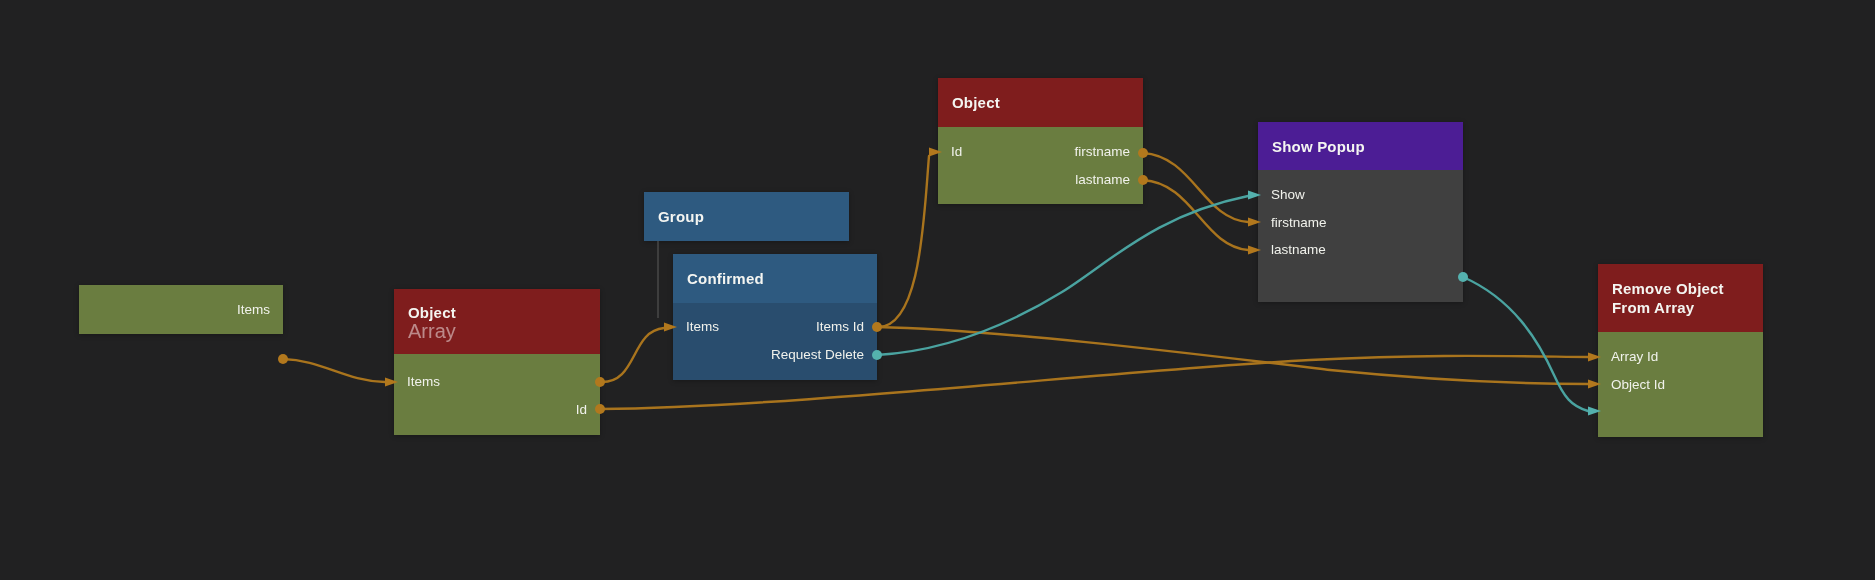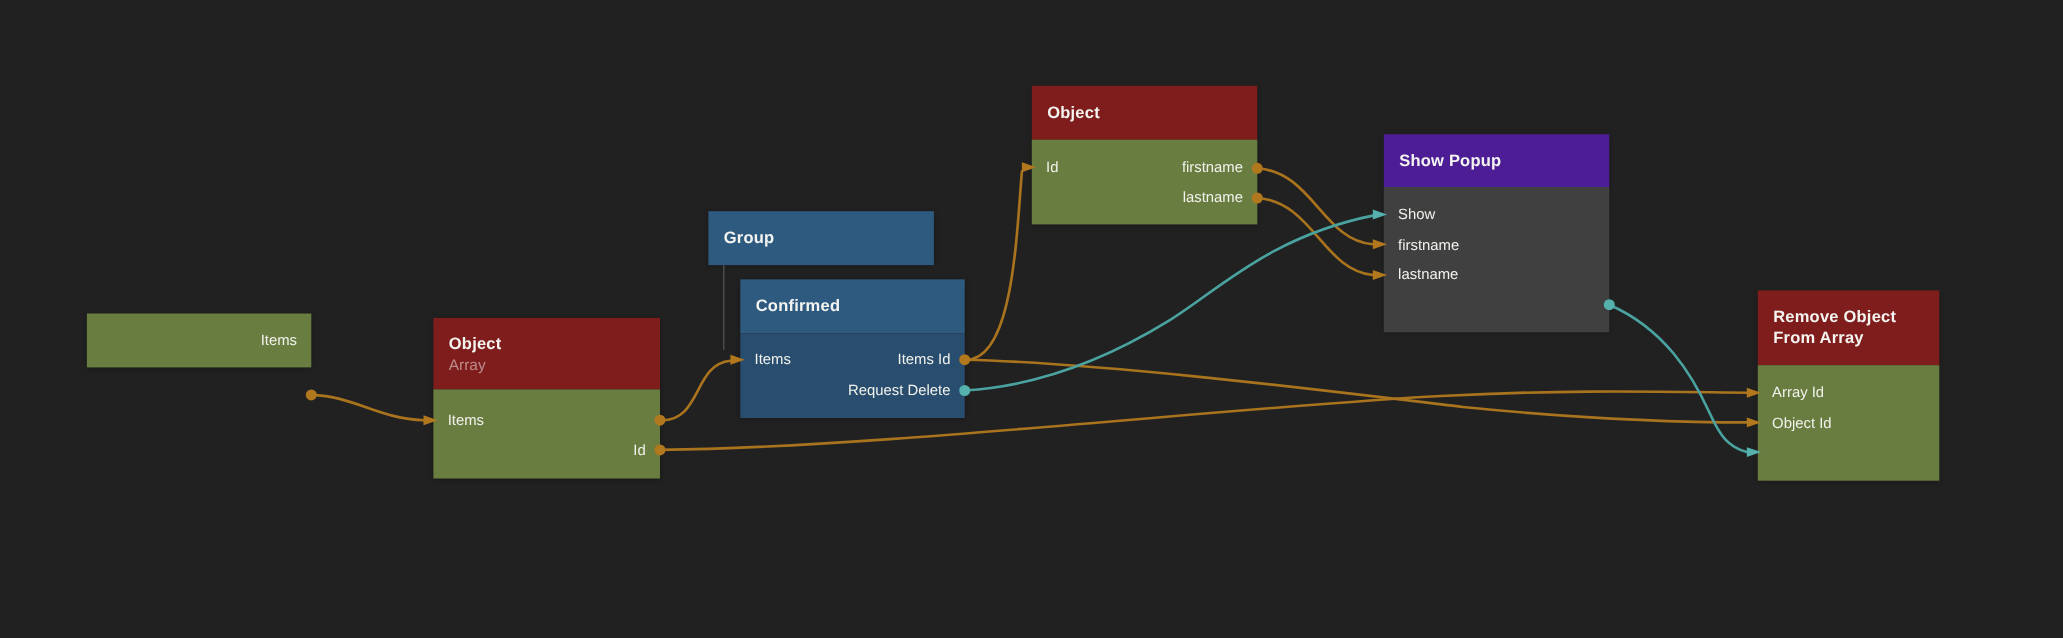--- a/index.html
+++ b/index.html
@@ -12,21 +12,21 @@
   .node{
     position:absolute;z-index:2;box-sizing:border-box;
     box-shadow:0 1px 5px rgba(0,0,0,0.30);
     color:#f2f3ee;
   }
   .node-header{
     box-sizing:border-box;display:flex;flex-direction:column;justify-content:center;
     padding:0 14px;
   }
   .node-title{font-size:15px;font-weight:600;line-height:19px;letter-spacing:.2px;color:#f4f5f1;}
-  .node-subtitle{font-size:14px;line-height:17px;color:rgba(255,255,255,0.48);margin-top:1px;}
+  .node-subtitle{font-size:20px;line-height:17px;color:rgba(255,255,255,0.48);margin-top:1px;}
   .node-body{box-sizing:border-box;padding:11px 13px 0 13px;}
   .node-body.pad14{padding-top:14px;}
   .node-body.pad10{padding-top:10px;}
   .port-row{height:27.5px;display:flex;align-items:center;font-size:13.5px;color:#f1f2ec;}
   .port-row .out{margin-left:auto;text-align:right;}
   
   .theme-green .node-header{background:#7f1d1d;}
   .theme-green .node-body{background:#6a7d40;}
   .theme-blue .node-header{background:#2e5a80;}
   .theme-blue .node-body{background:#294d6e;}

